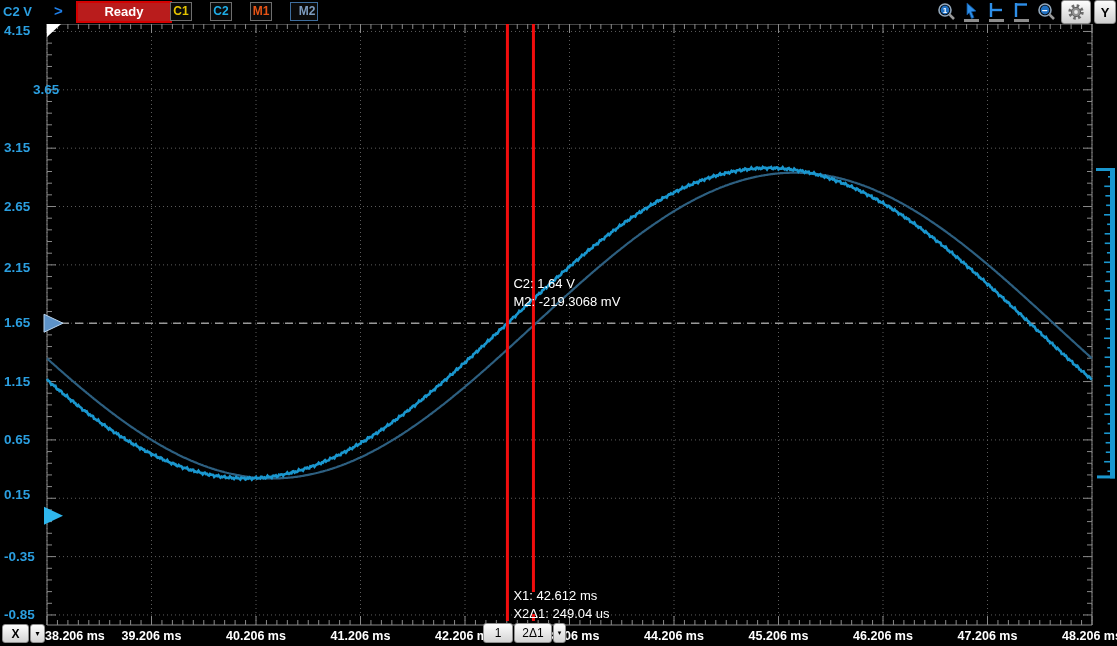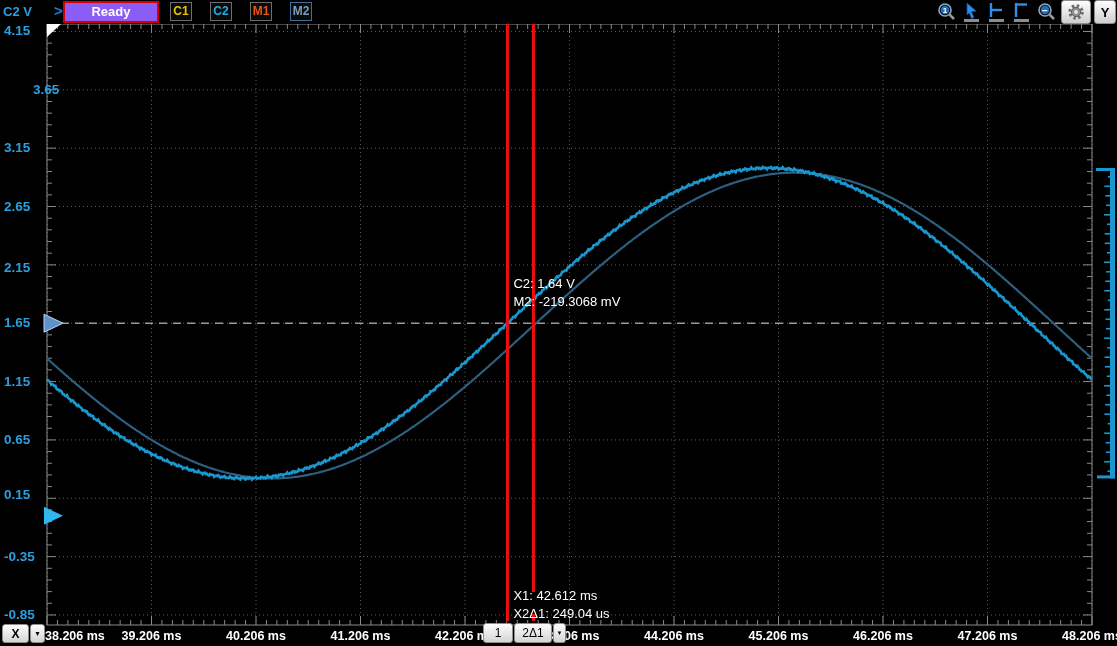--- a/index.html
+++ b/index.html
@@ -3,22 +3,22 @@
 <meta charset="utf-8">
 <style>
   html,body{margin:0;padding:0;background:#000;}
   .app{position:relative;width:1117px;height:646px;background:#000;overflow:hidden;
        font-family:"Liberation Sans",sans-serif;}
   #plot-svg{position:absolute;left:0;top:0;z-index:1;}
   
   .topbar{position:absolute;left:0;top:0;right:0;height:24px;background:#000;z-index:3;}
   .axis-ch{position:absolute;left:3px;top:4px;color:#2b9fe0;font-size:13px;font-weight:bold;}
   .expand{position:absolute;left:54px;top:2px;color:#1f7fe8;font-size:15px;font-weight:bold;}
-  .ready{position:absolute;left:63px;top:1px;width:92px;height:18px;border:2px solid #d40000;
-         color:#fff;font-weight:bold;font-size:13px;text-align:center;line-height:18px;background:#8b5cf6;}
+  .ready{position:absolute;left:76px;top:1px;width:92px;height:18px;border:2px solid #d40000;
+         color:#fff;font-weight:bold;font-size:13px;text-align:center;line-height:18px;background:#b91c1c;}
   .chbtns{position:absolute;left:170px;top:2px;display:flex;gap:18px;}
   .chbtn{width:20px;height:17px;border:1px solid #6e6e6e;background:#0a0a0a;font-size:12px;
          font-weight:bold;text-align:center;line-height:17px;cursor:pointer;}
   .capinfo{position:absolute;left:264px;top:4px;color:#fff;font-size:13px;white-space:nowrap;}
   .tools{position:absolute;right:1px;top:0;height:24px;display:flex;align-items:center;gap:3px;}
   .toolico{width:22px;height:22px;}
   .graybtn{height:22px;border:1px solid #8e8e8e;border-radius:3px;
            background:linear-gradient(#fdfdfd,#cfcfcf);display:flex;align-items:center;
            justify-content:center;cursor:pointer;}
   .gearbtn{width:28px;}
@@ -426,21 +426,21 @@
     </svg>
 
   <div class="topbar">
     <span class="axis-ch">C2 V</span>
     <span class="expand">&gt;</span>
     <div class="ready">Ready</div>
     <div class="chbtns" id="chbtns">
         <div class="chbtn" style="color: rgb(230, 196, 0); border-color: rgb(110, 110, 110);">C1</div>
         <div class="chbtn" style="color: rgb(31, 174, 232); border-color: rgb(110, 110, 110);">C2</div>
         <div class="chbtn" style="color: rgb(232, 84, 21); border-color: rgb(110, 110, 110);">M1</div>
-        <div class="chbtn" style="color: rgb(125, 156, 191); border-color: rgb(63, 110, 158);">M2</div>
+        <div class="chbtn" style="color: rgb(125, 156, 191); border-color: rgb(63, 110, 158); padding-left: 6px;">M2</div>
       </div>
 
     <div class="tools">
       <svg class="toolico" viewBox="0 0 22 22">
         <circle cx="9" cy="9" r="6" fill="none" stroke="#93a7ba" stroke-width="1.6"></circle>
         <circle cx="9" cy="9" r="4.4" fill="#1f6fc0"></circle>
         <line x1="13.6" y1="13.6" x2="18" y2="18" stroke="#9a9a9a" stroke-width="2.6"></line>
         <text x="9" y="12" text-anchor="middle" font-size="8" font-weight="bold" fill="#fff">1</text>
       </svg>
       <svg class="toolico" viewBox="0 0 22 22">

